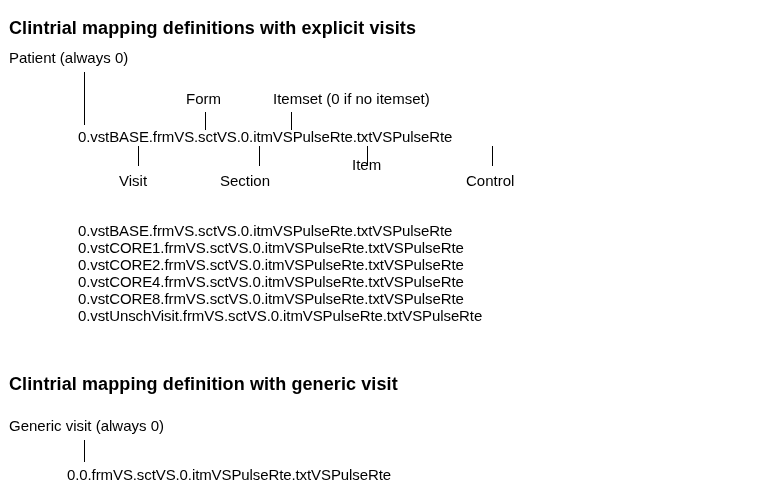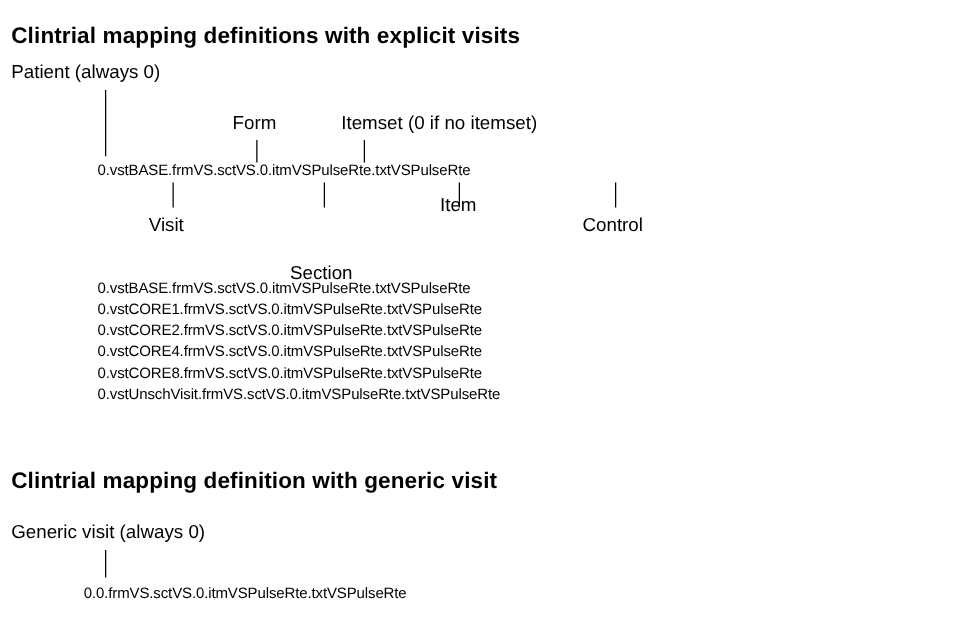--- a/index.html
+++ b/index.html
@@ -45,21 +45,21 @@
   .callout-label {
     position: absolute;
     font-size: 15px;
     line-height: 18px;
     white-space: nowrap;
   }
 
   
   .path-string {
     position: absolute;
-    font-size: 12px;
+    font-size: 15px;
     line-height: 17px;
     white-space: nowrap;
     letter-spacing: -0.1px;
   }
 
   
   .leader {
     position: absolute;
     width: 1px;
     background: #000000;
@@ -90,21 +90,21 @@
 
 <div class="callout-label" style="left:273px; top:90px;">Itemset (0 if no itemset)</div>
 <div class="leader" style="left:291px; top:112px; height:18px;"></div>
 
 <div class="path-string" style="left:78px; top:128px;">0.vstBASE.frmVS.sctVS.0.itmVSPulseRte.txtVSPulseRte</div>
 
 <div class="leader" style="left:138px; top:146px; height:20px;"></div>
 <div class="callout-label" style="left:119px; top:172px;">Visit</div>
 
 <div class="leader" style="left:259px; top:146px; height:20px;"></div>
-<div class="callout-label" style="left:232px; top:172px;margin-top:38px;">Section</div>
+<div class="callout-label" style="left:220px; top:172px;">Section</div>
 
 <div class="leader" style="left:367px; top:146px; height:20px;"></div>
 <div class="callout-label" style="left:352px; top:156px;">Item</div>
 
 <div class="leader" style="left:492px; top:146px; height:20px;"></div>
 <div class="callout-label" style="left:466px; top:172px;">Control</div>
 
 <div id="mapping-list">
   <div class="path-string">0.vstBASE.frmVS.sctVS.0.itmVSPulseRte.txtVSPulseRte</div>
   <div class="path-string">0.vstCORE1.frmVS.sctVS.0.itmVSPulseRte.txtVSPulseRte</div>

